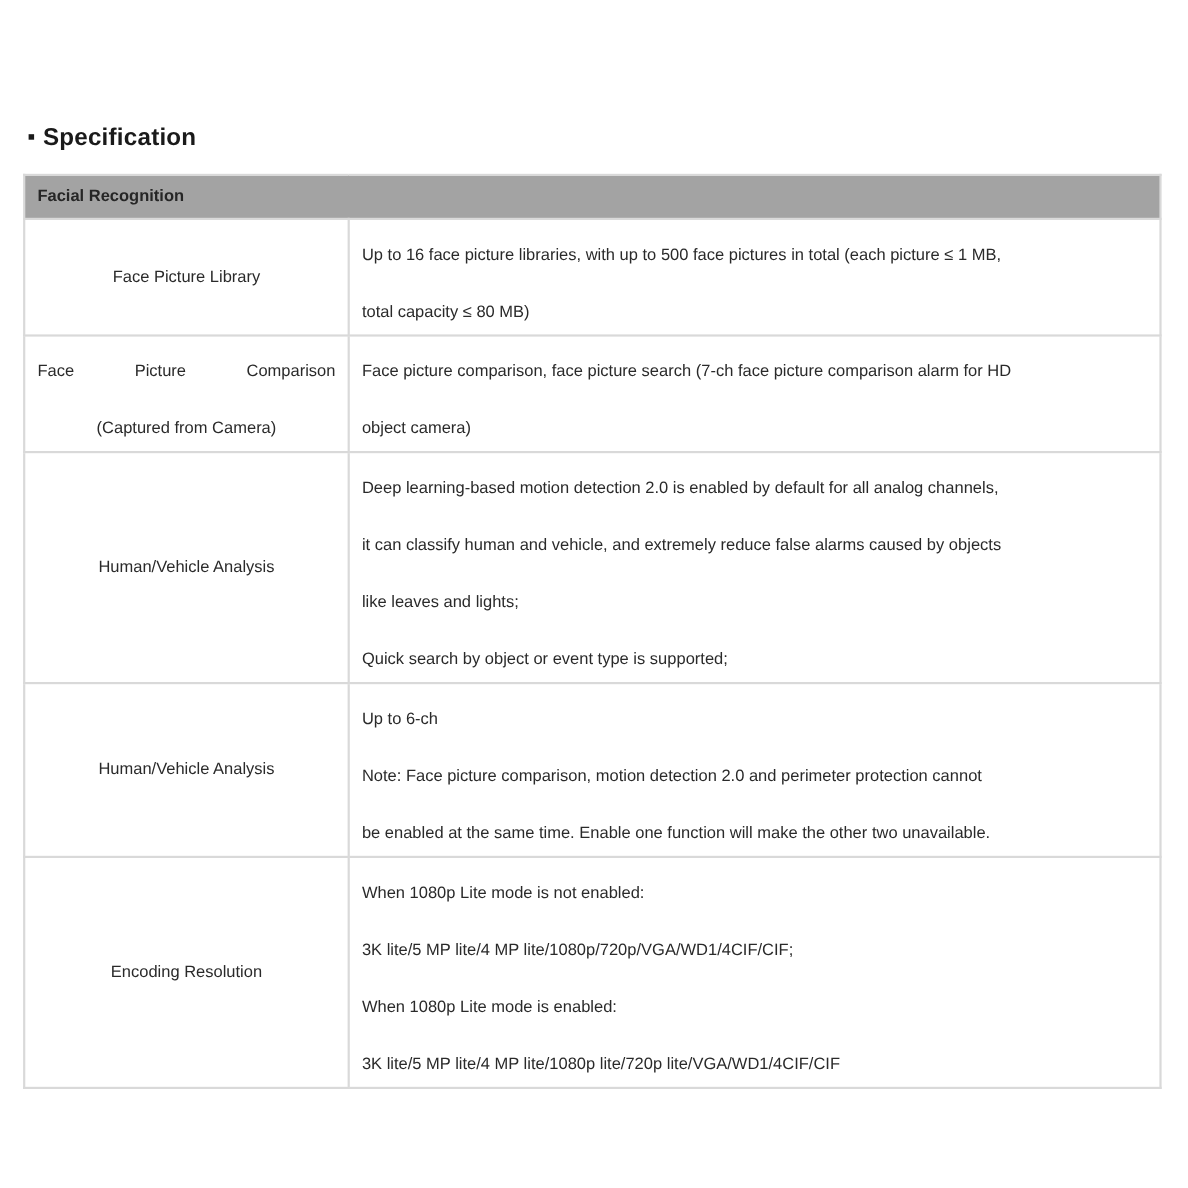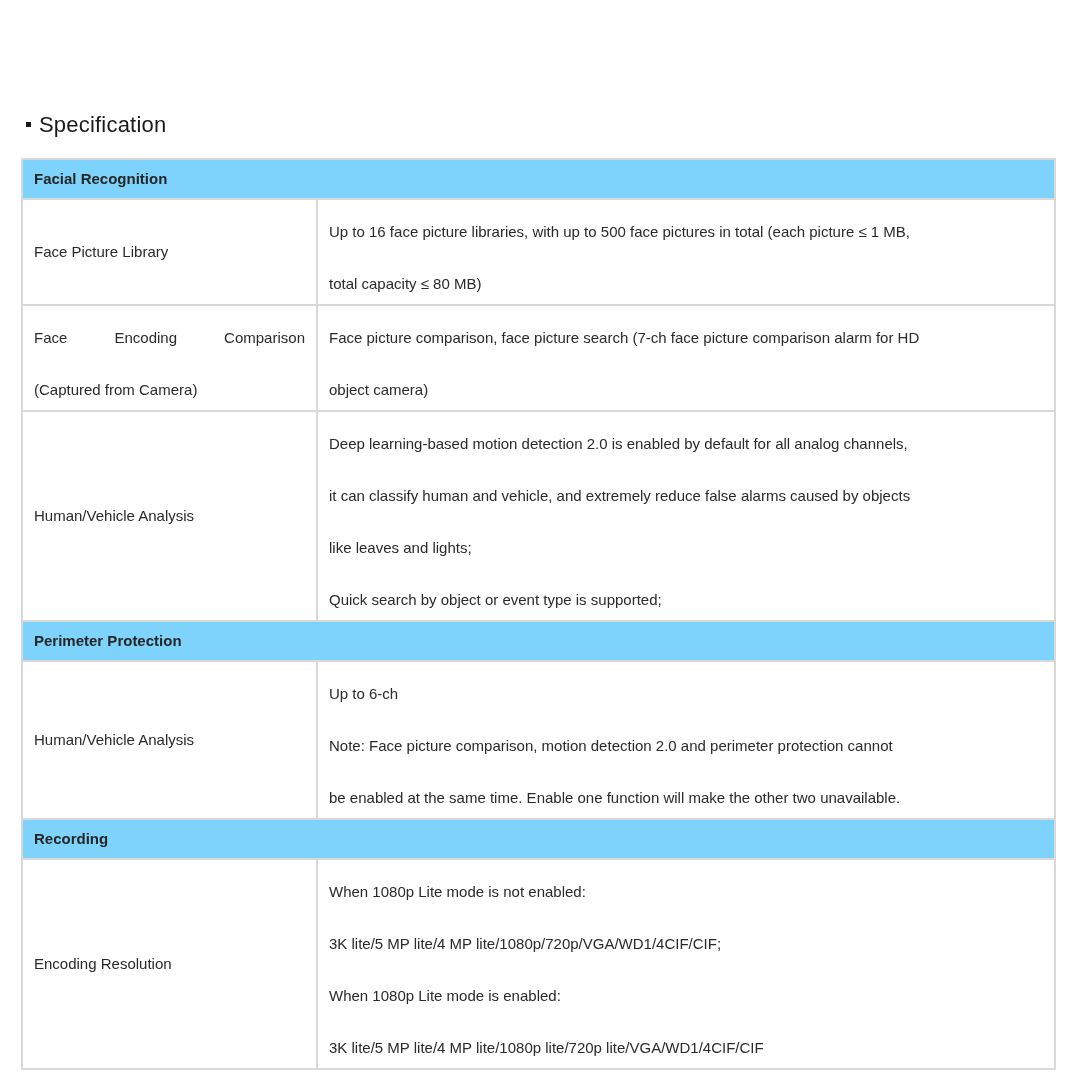--- a/index.html
+++ b/index.html
@@ -13,21 +13,21 @@
     position: relative;
     font-family: "Liberation Sans", "DejaVu Sans", sans-serif;
     color: #222222;
     overflow: hidden;
   }
   .title {
     position: absolute;
     left: 26px;
     top: 112px;
     font-size: 22px;
-    font-weight: normal;
+    font-weight: bold;
     color: #1a1a1a;
     letter-spacing: 0.2px;
   }
   .title .bullet {
     display: inline-block;
     width: 5px;
     height: 5px;
     background: #1a1a1a;
     margin-right: 8px;
     vertical-align: middle;
@@ -46,37 +46,37 @@
   }
   table.spec col.c1 { width: 295px; }
   table.spec col.c2 { width: 738px; }
   table.spec td {
     border: 2px solid #d9d9d9;
     padding: 0 11px;
     vertical-align: middle;
     color: #2a2a2a;
   }
   tr.section td {
-    background: #7dd3fc;
+    background: #a3a3a3;
     font-weight: bold;
     height: 38px;
     color: #262626;
   }
   .line {
     display: block;
     height: 40px;
     line-height: 40px;
     white-space: nowrap;
     margin-top: 12px;
   }
   .label-justify {
     display: flex;
     justify-content: space-between;
   }
-  td.label { height: auto; }
+  td.label { height: auto; text-align: center; }
 </style>
 </head>
 <body>
 
 <div class="title">
   <span class="bullet"></span><span>Specification</span>
 </div>
 
 <table class="spec">
   <colgroup>
@@ -92,56 +92,50 @@
       <td class="label">Face Picture Library</td>
       <td>
         <span class="line">Up to 16 face picture libraries, with up to 500 face pictures in total (each picture ≤ 1 MB,</span>
         <span class="line">total capacity ≤ 80 MB)</span>
       </td>
     </tr>
     <tr>
       <td class="label">
         <span class="line label-justify">
           <span>Face</span>
-          <span>Encoding</span>
+          <span>Picture</span>
           <span>Comparison</span>
         </span>
         <span class="line">(Captured from Camera)</span>
       </td>
       <td>
         <span class="line">Face picture comparison, face picture search (7-ch face picture comparison alarm for HD</span>
         <span class="line">object camera)</span>
       </td>
     </tr>
 
     <tr>
       <td class="label">Human/Vehicle Analysis</td>
       <td>
         <span class="line">Deep learning-based motion detection 2.0 is enabled by default for all analog channels,</span>
         <span class="line">it can classify human and vehicle, and extremely reduce false alarms caused by objects</span>
         <span class="line">like leaves and lights;</span>
         <span class="line">Quick search by object or event type is supported;</span>
       </td>
     </tr>
 
-    <tr class="section">
-      <td colspan="2">Perimeter Protection</td>
-    </tr>
     <tr>
       <td class="label">Human/Vehicle Analysis</td>
       <td>
         <span class="line">Up to 6-ch</span>
         <span class="line">Note: Face picture comparison, motion detection 2.0 and perimeter protection cannot</span>
         <span class="line">be enabled at the same time. Enable one function will make the other two unavailable.</span>
       </td>
     </tr>
 
-    <tr class="section">
-      <td colspan="2">Recording</td>
-    </tr>
     <tr>
       <td class="label">Encoding Resolution</td>
       <td>
         <span class="line">When 1080p Lite mode is not enabled:</span>
         <span class="line">3K lite/5 MP lite/4 MP lite/1080p/720p/VGA/WD1/4CIF/CIF;</span>
         <span class="line">When 1080p Lite mode is enabled:</span>
         <span class="line">3K lite/5 MP lite/4 MP lite/1080p lite/720p lite/VGA/WD1/4CIF/CIF</span>
       </td>
     </tr>
   </tbody>

